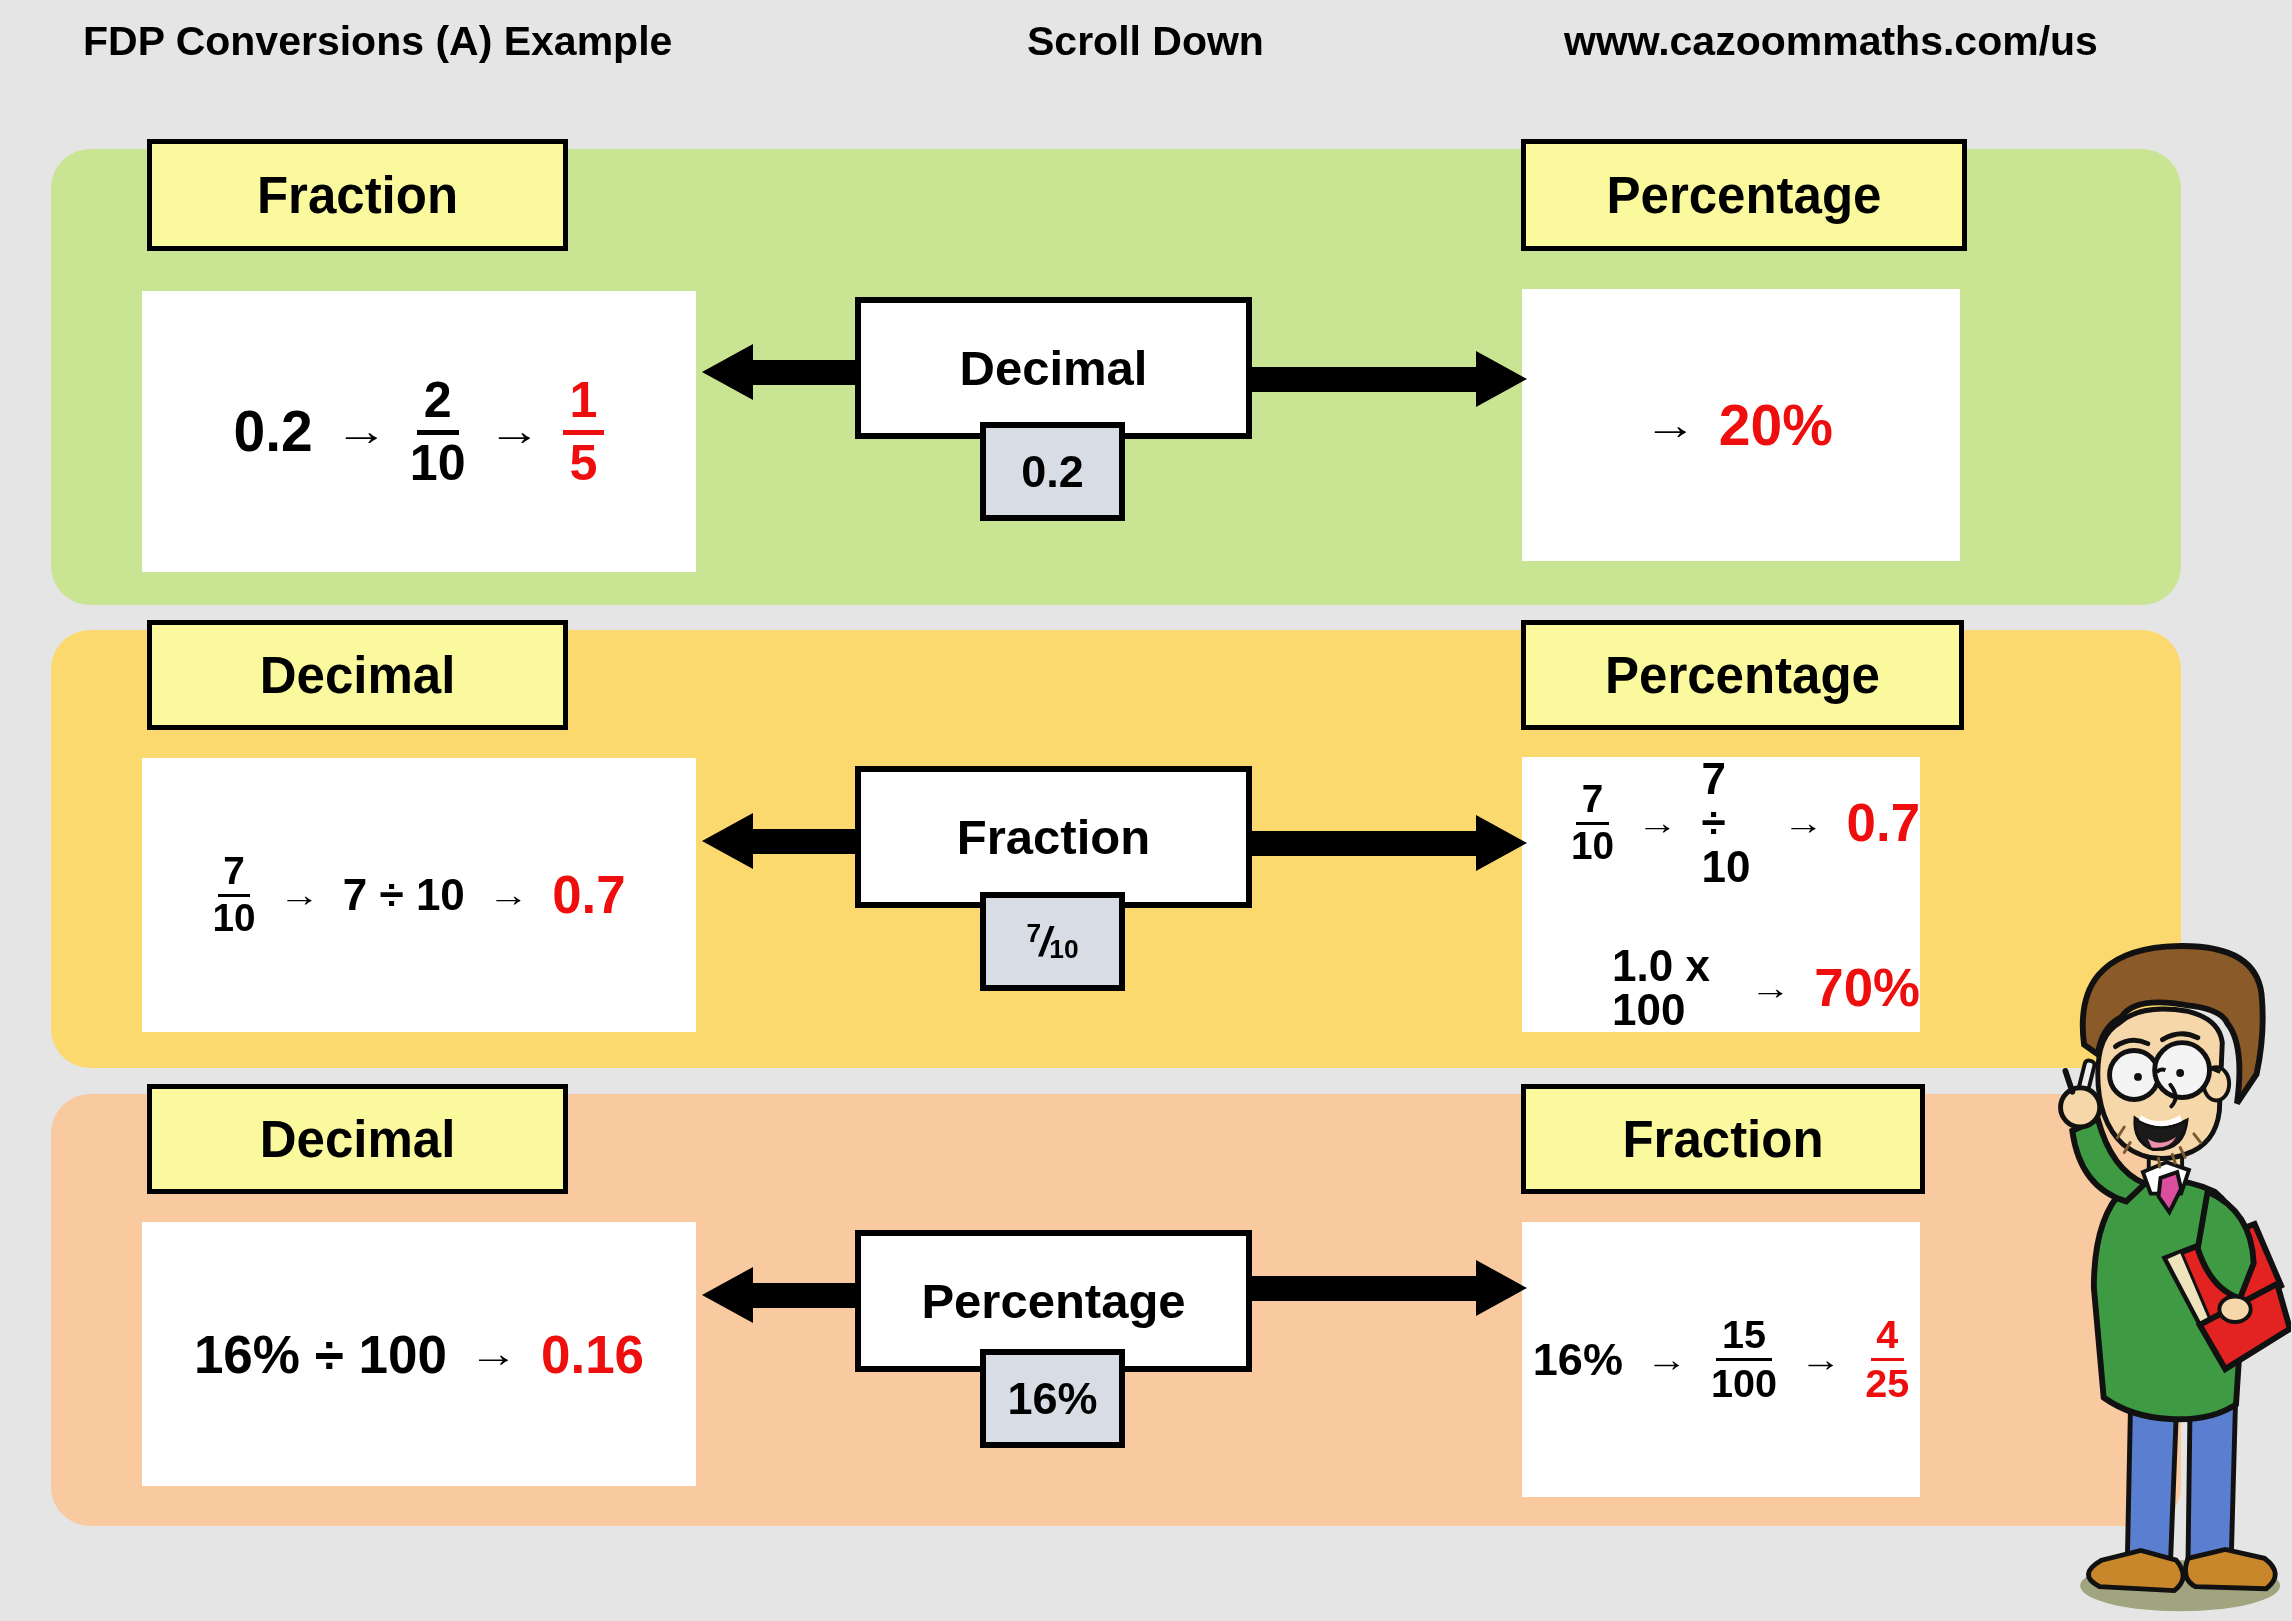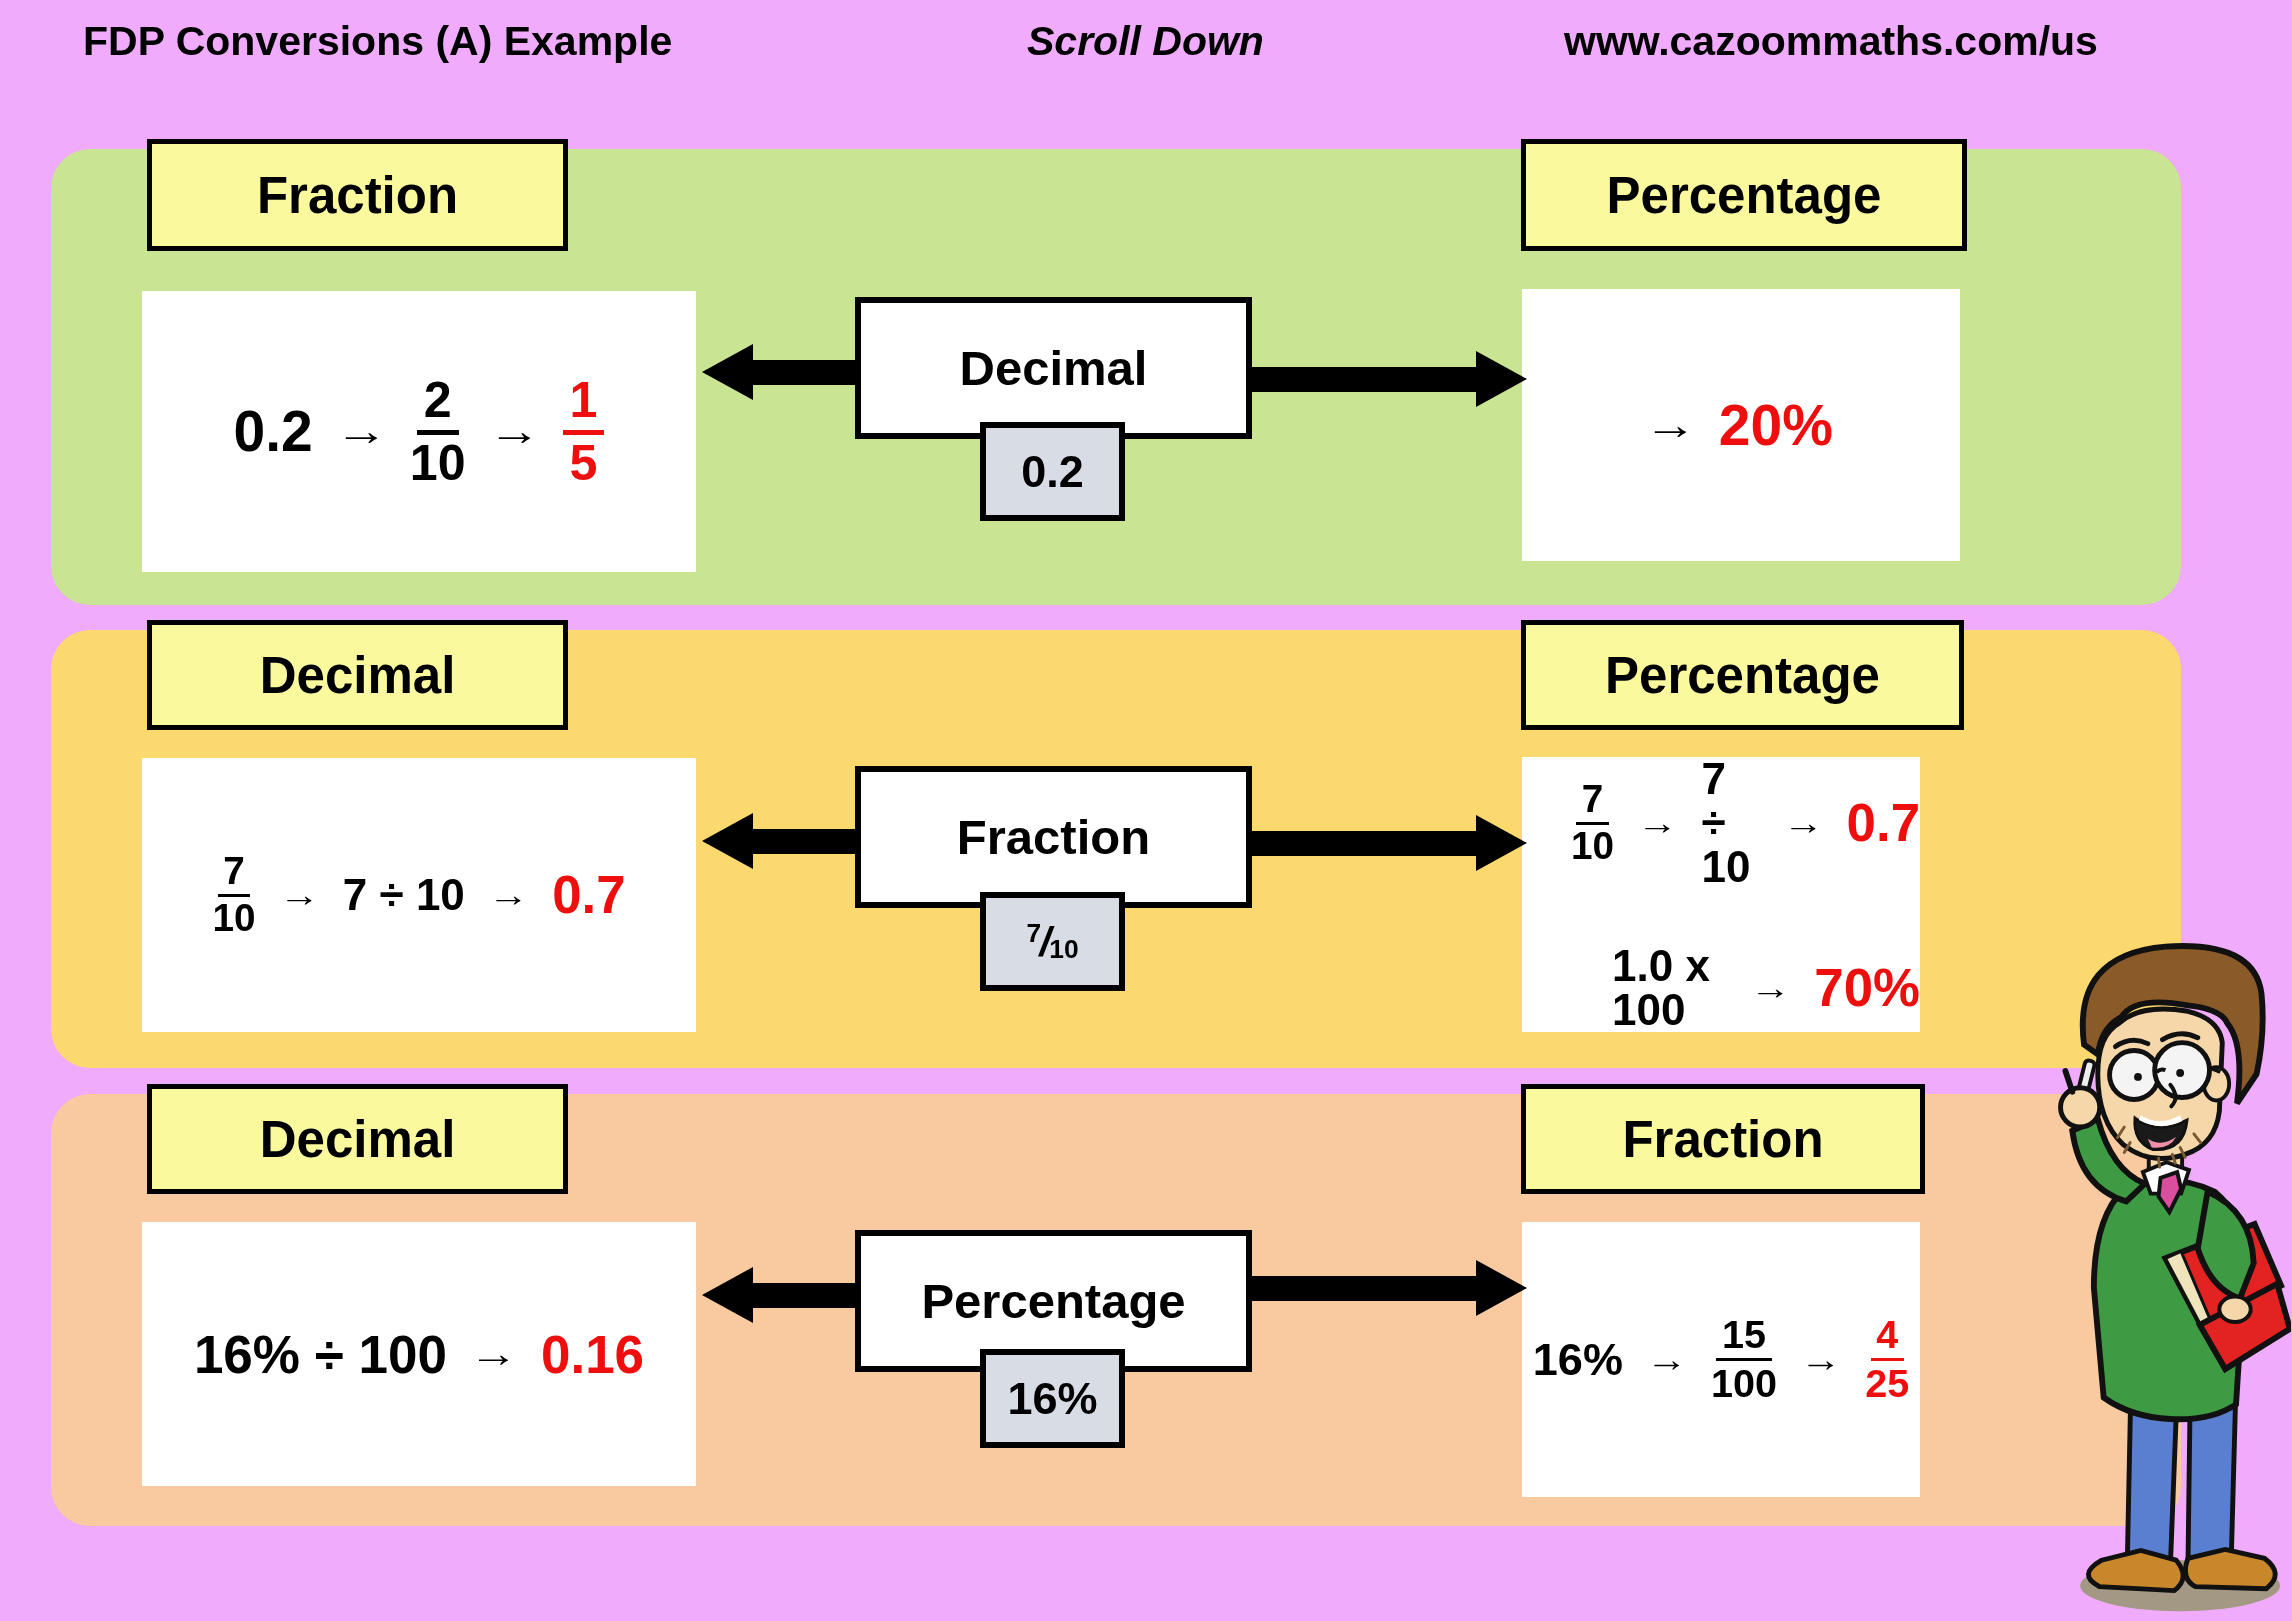--- a/index.html
+++ b/index.html
@@ -1,22 +1,22 @@
 <!DOCTYPE html>
 <html><head>
 <meta charset="utf-8">
 <style>
   html,body{margin:0;padding:0;}
   body{font-family:"Liberation Sans", sans-serif; background:#fafab2;}
-  #stage{position:relative;width:2293px;height:1621px;background:#f0abfc;overflow:hidden;}
+  #stage{position:relative;width:2293px;height:1621px;background:#e5e5e5;overflow:hidden;}
 
   
   .hdr{position:absolute;top:17.6px;font-weight:bold;font-size:41px;color:#000;white-space:nowrap;}
   #hdr-title{left:83px;}
-  #hdr-scroll{left:1027px;font-style:italic;}
+  #hdr-scroll{left:1027px;}
   #hdr-site{left:1564px;}
 
   
   .panel{position:absolute;left:51px;width:2130px;border-radius:39px;z-index:1;}
   #panel-1{top:149px;height:456px;background:#c9e492;}
   #panel-2{top:630px;height:438px;background:#fcd96e;}
   #panel-3{top:1094px;height:432px;background:#f9c9a0;}
 
   
   .label-box{position:absolute;background:#fbf99e;border:5.9px solid #000;display:flex;align-items:center;justify-content:center;font-weight:bold;font-size:51px;color:#000;z-index:2;box-sizing:border-box;}

